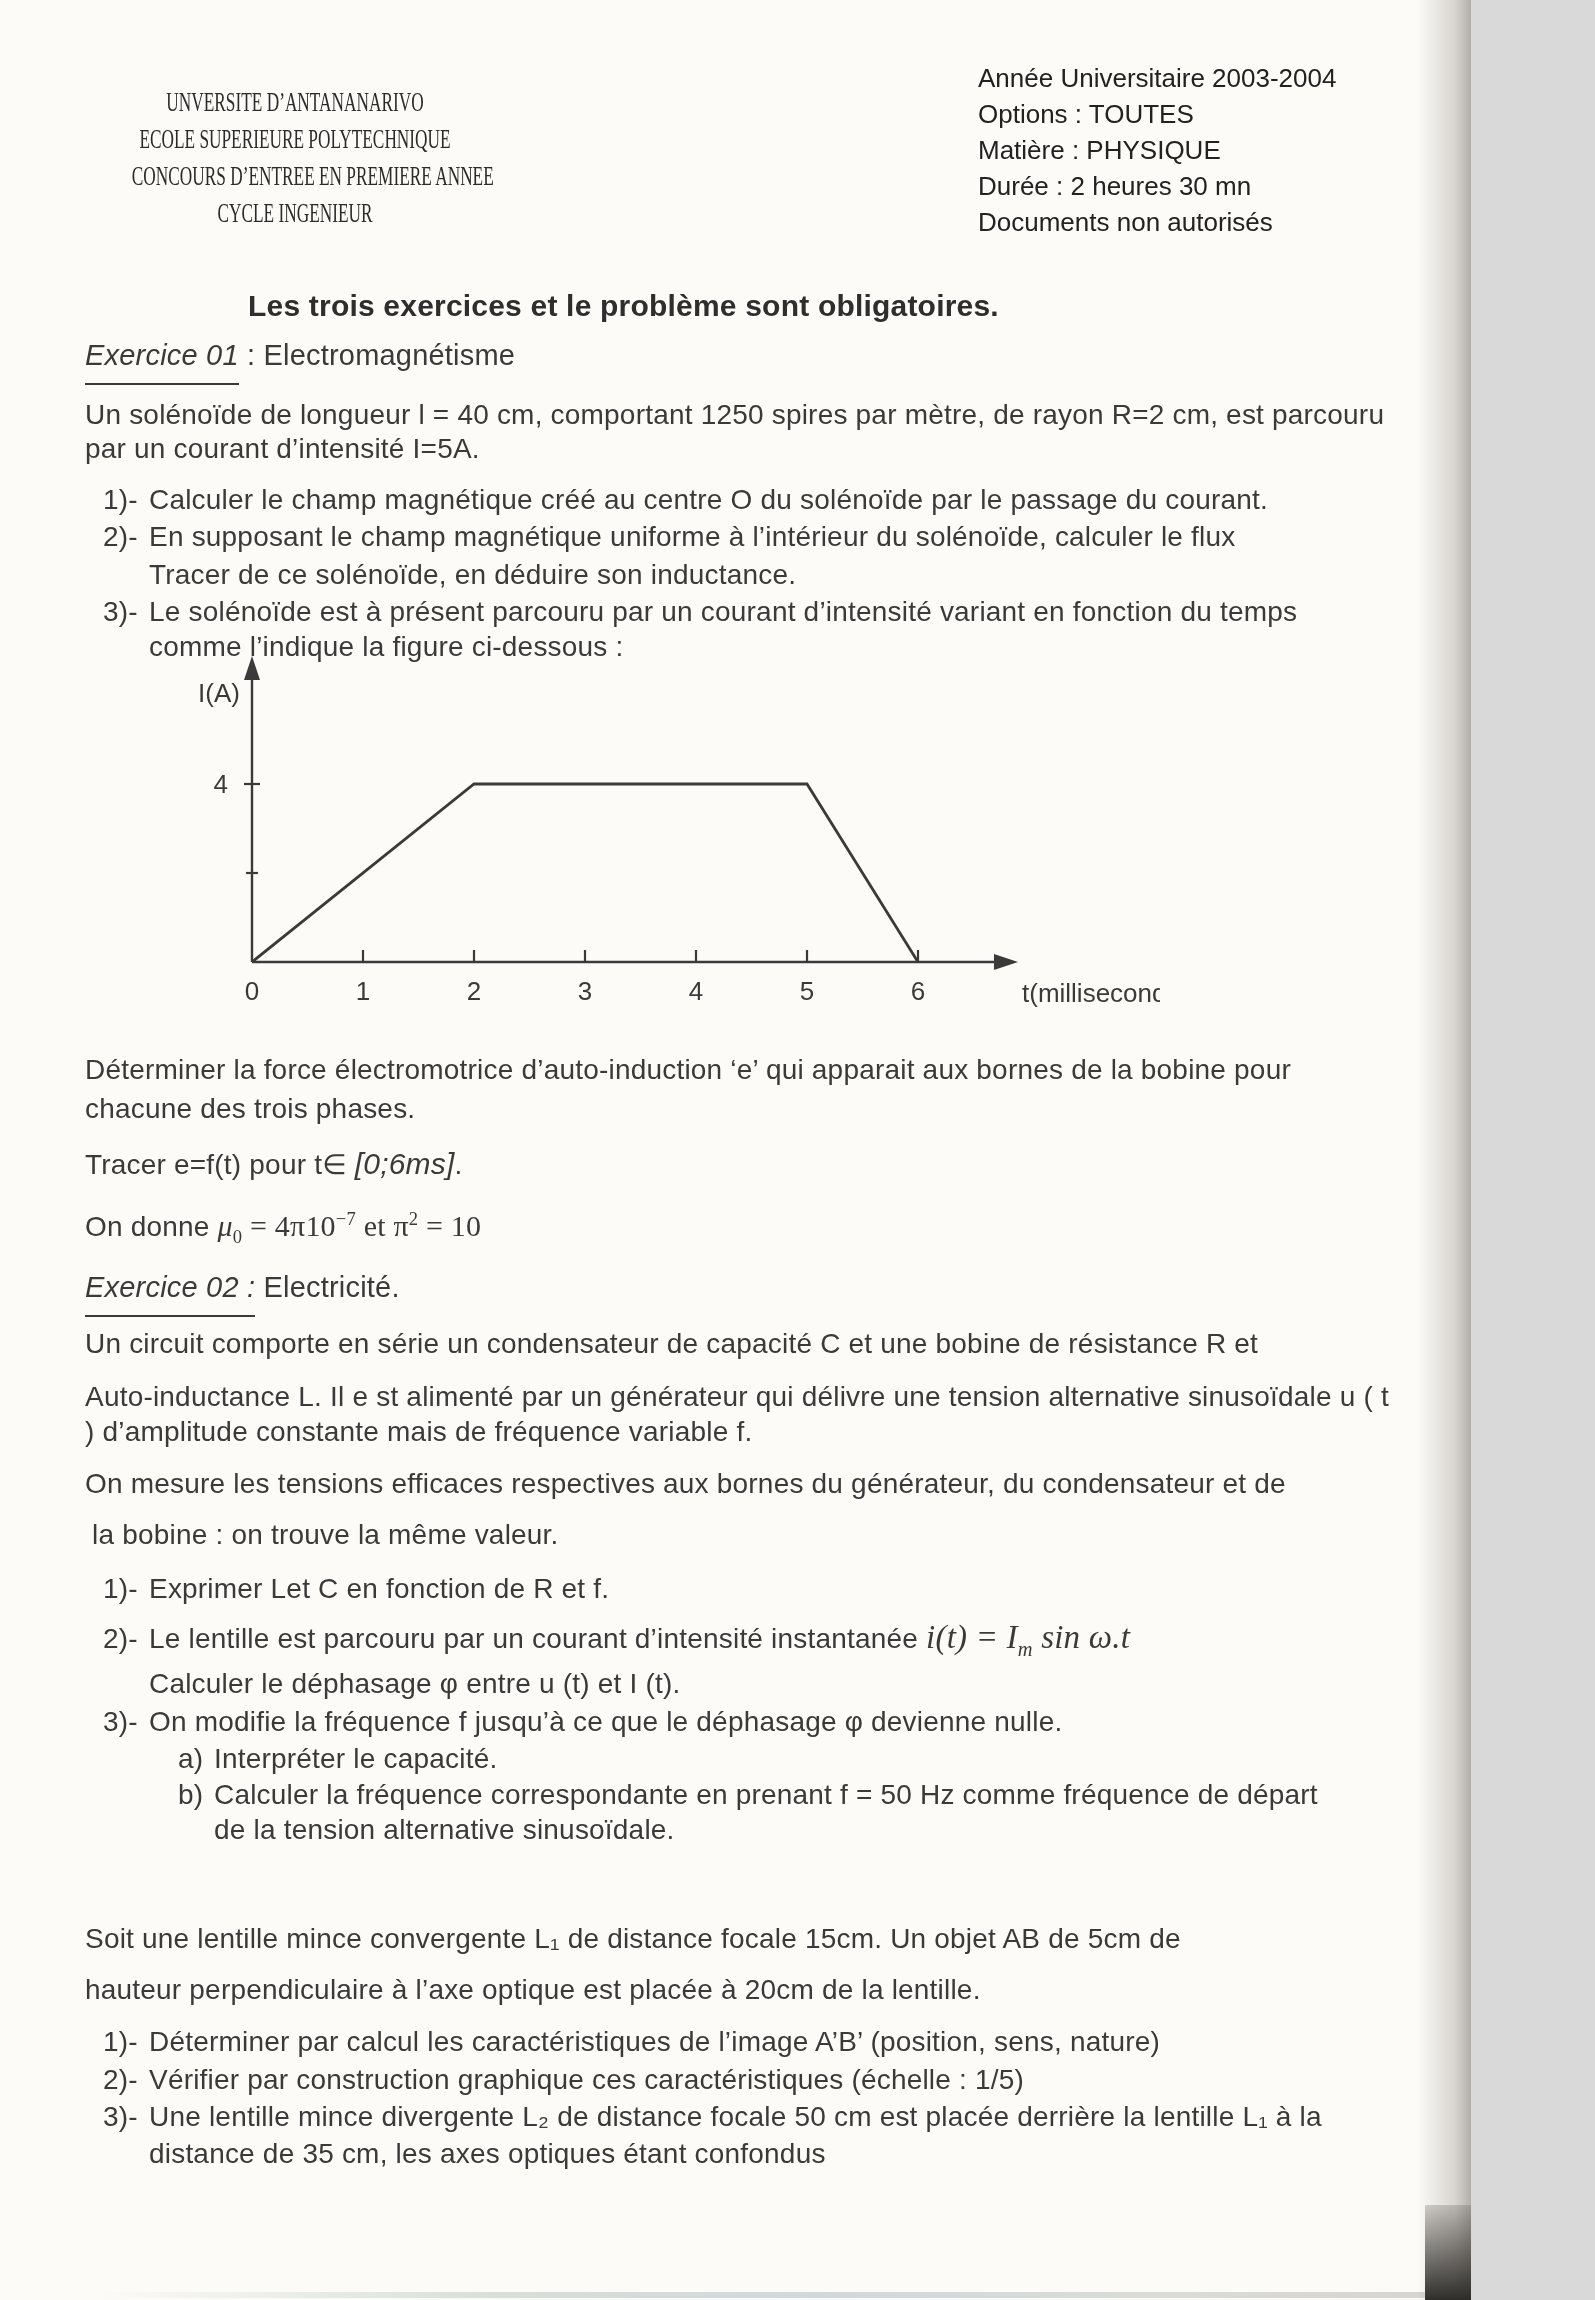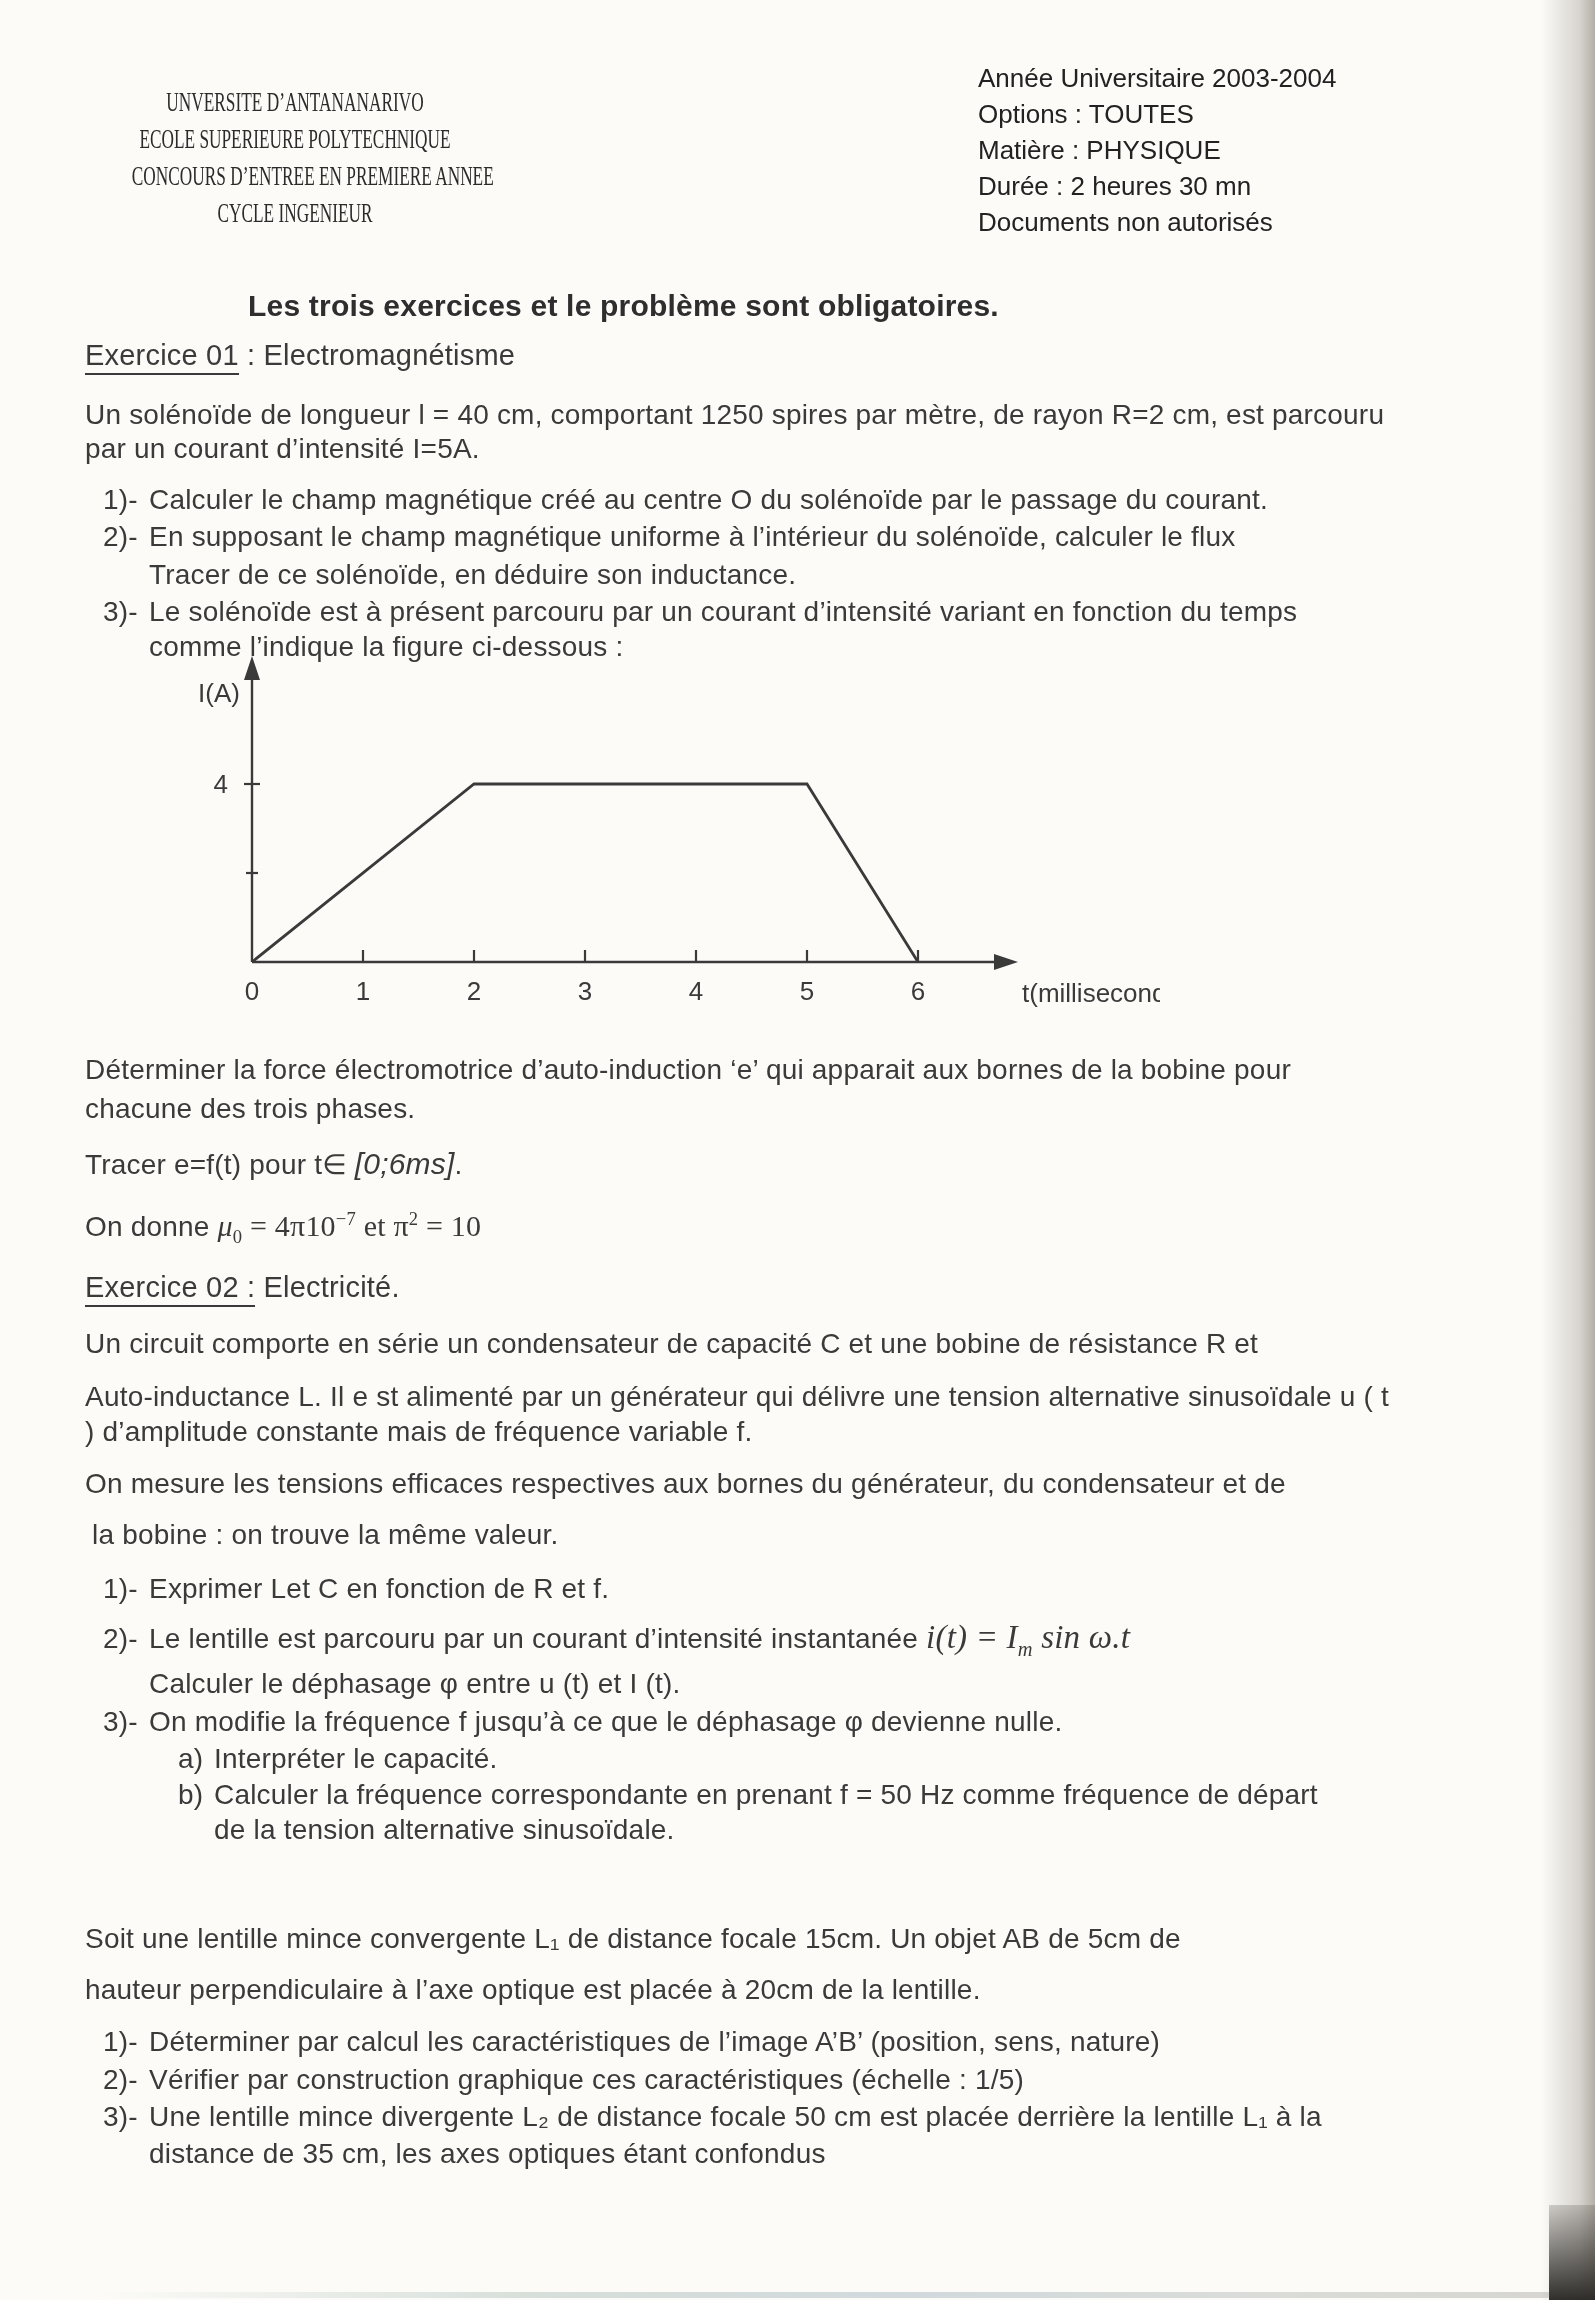--- a/index.html
+++ b/index.html
@@ -1,21 +1,21 @@
 <!DOCTYPE html>
 <html><head>
 <meta charset="utf-8">
 <style>
   html,body{margin:0;padding:0;background:#d9d9d9;}
-  .page{position:relative;width:1595px;height:2300px;background:#fcfbf8;overflow:hidden;
+  .page{position:relative;width:1471px;height:2300px;background:#fcfbf8;overflow:hidden;
         font-family:"Liberation Sans",sans-serif;color:#3a3a3a;}
   .line{position:absolute;white-space:nowrap;font-size:28px;letter-spacing:.2px;line-height:1.2;}
   .title{font-weight:bold;font-size:30px;color:#2e2e2e;}
   .heading{font-size:29px;}
-  .u{border-bottom:2px solid #3a3a3a;padding-bottom:2px;}
+  .u{border-bottom:2px solid #3a3a3a;padding-bottom:12px;font-style:italic;}
   .num{display:inline-block;width:46px;}
   .subnum{display:inline-block;width:36px;}
   .hser{position:absolute;left:40px;top:84px;width:510px;text-align:center;
         font-family:"Liberation Serif",serif;font-size:27px;line-height:37px;color:#2b2b2b;
         transform:scaleX(.64);transform-origin:50% 0;white-space:nowrap;}
   .info{position:absolute;left:958px;top:60px;font-size:26px;line-height:36px;color:#222;margin-left:20px;}
   .fser{font-family:Liberation Sans, sans-serif;font-style:italic;font-size:30px;}
   .fbig{font-family:"Liberation Serif",serif;font-style:italic;font-size:33px;}
   .fmath{font-family:"Liberation Serif",serif;font-size:30px;}
   .fmath .gr{font-style:italic;}

